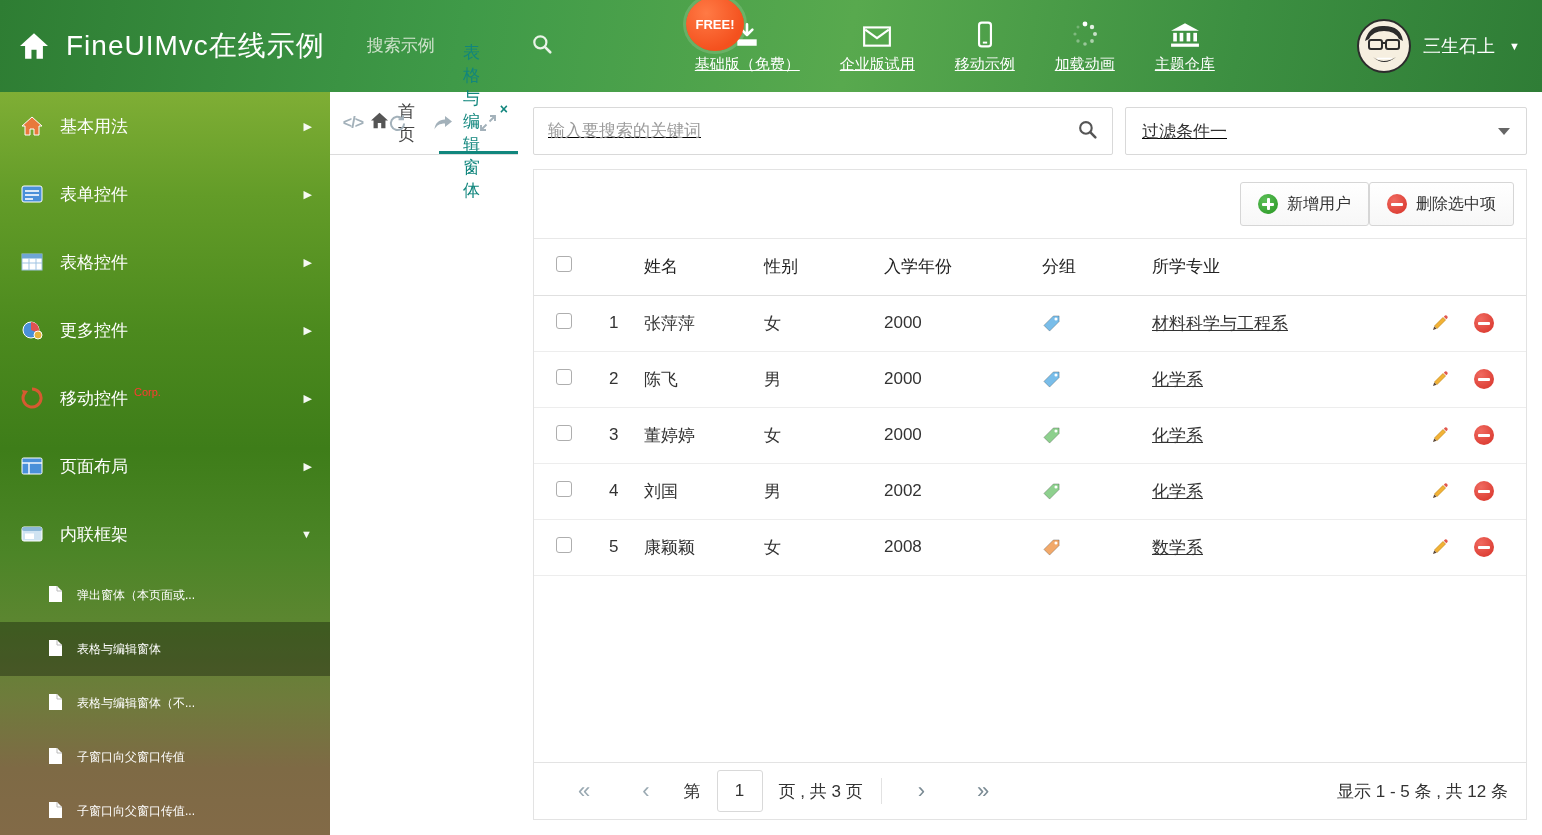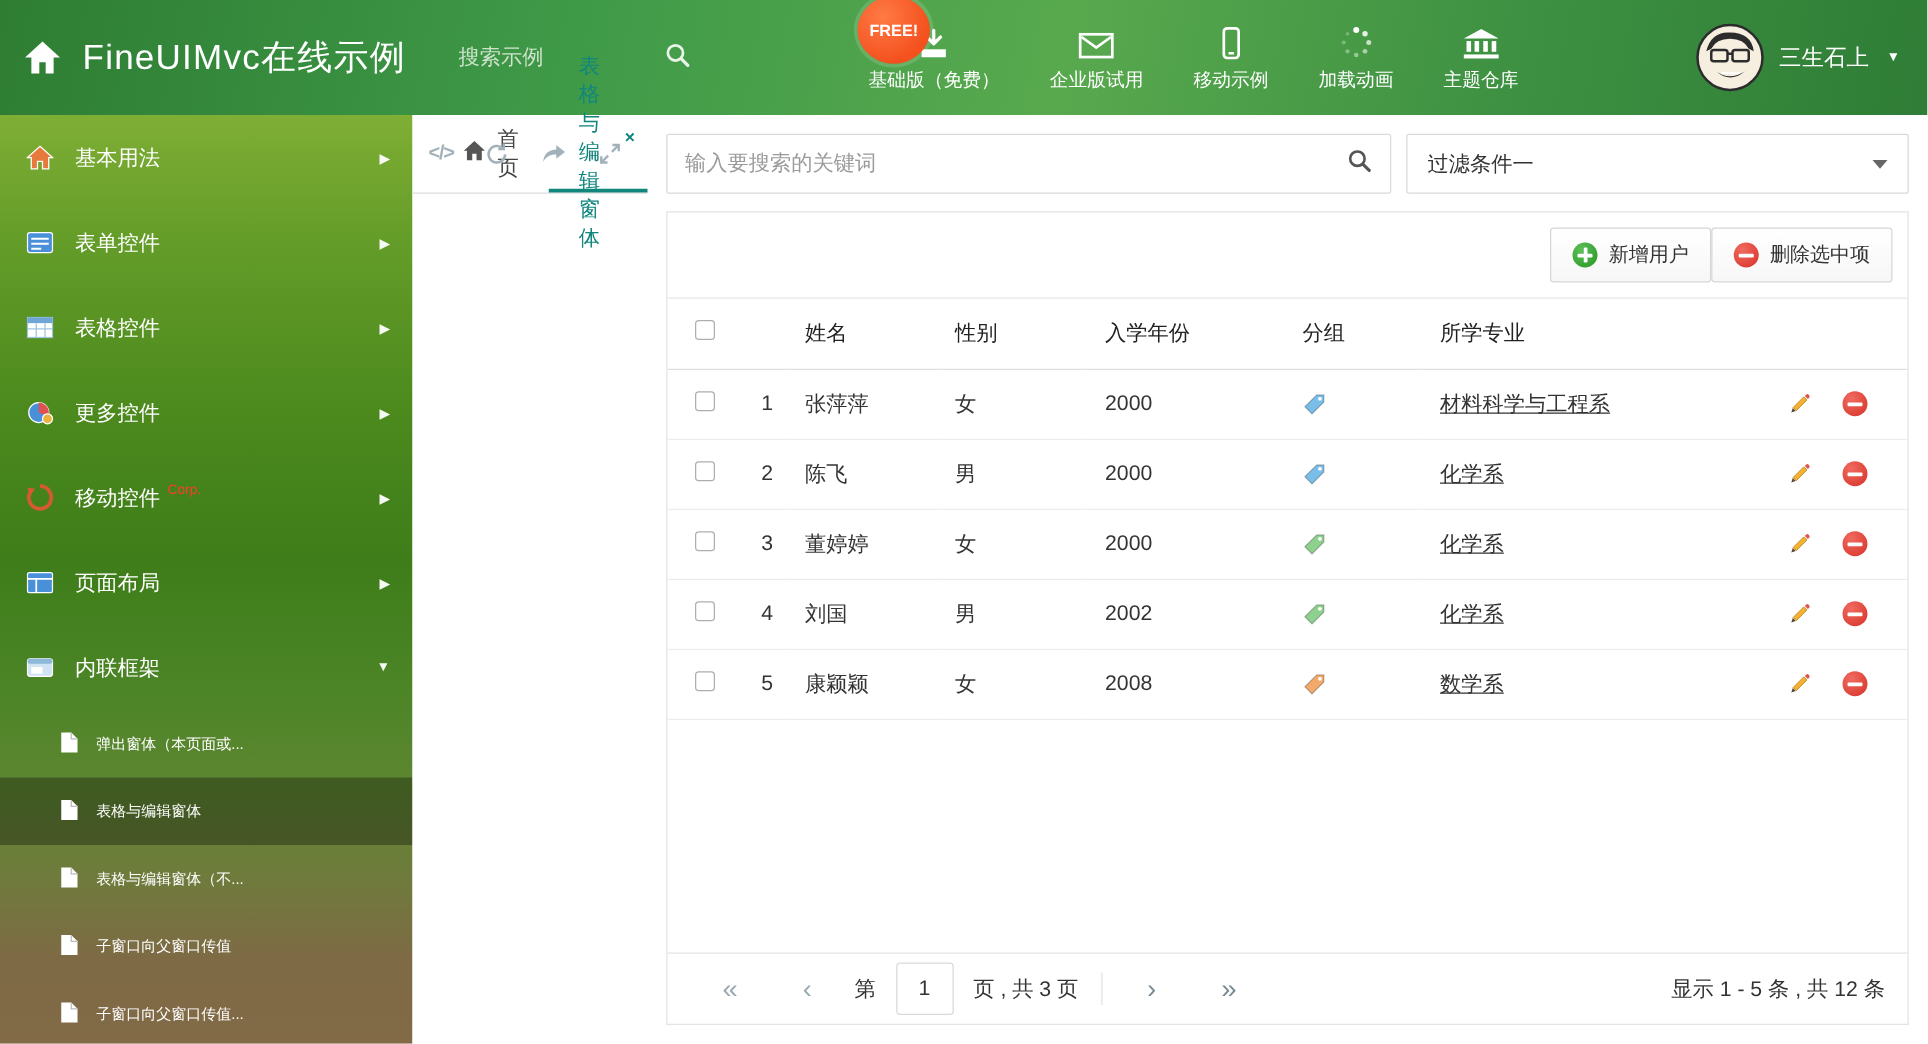--- a/index.html
+++ b/index.html
@@ -13,21 +13,21 @@
   .brand { display:flex; align-items:center; gap:16px; padding-left:18px; }
   .brand svg { display:block; }
   .app-title { font-size:28px; font-weight:normal; letter-spacing:1px; }
   .top-search { margin-left:42px; display:flex; align-items:center; gap:14px; width:200px; }
   .top-search input { background:transparent; border:none; outline:none; color:#eaf4e8; font-size:17px; width:150px; }
   .top-search input::placeholder { color:#cfe3cc; }
   .free-badge { position:absolute; left:686px; top:-3px; width:58px; height:54px; border-radius:50%;
     background:radial-gradient(circle at 35% 30%,#ff7a45,#f4511e 70%); display:flex; align-items:center; justify-content:center;
     color:#fff; font-size:13px; font-weight:bold; box-shadow:0 0 0 3px rgba(255,255,255,0.15); z-index:3; }
   .top-nav { display:flex; align-items:flex-end; gap:40px; margin-left:128px; }
-  .tn { display:flex; flex-direction:column; align-items:center; gap:7px; font-size:15px; cursor:pointer; }
+  .tn { display:flex; flex-direction:column; align-items:center; gap:7px; font-size:15px; cursor:pointer;text-decoration:underline; }
   .tn-icon { height:30px; display:flex; align-items:flex-end; }
   .user { margin-left:auto; margin-right:22px; display:flex; align-items:center; gap:12px; cursor:pointer; }
   .avatar { width:54px; height:54px; border-radius:50%; background:#f6efe0; border:2px solid #2c2c2c; overflow:hidden; }
   .user-name { font-size:18px;text-align:right; }
   .caret-down { font-size:11px; margin-left:2px; }
 
   
   .main-row { flex:1; display:flex; min-height:0; }
 
   
@@ -44,21 +44,21 @@
   .content { flex:1; display:flex; flex-direction:row; background:#fff; min-width:0; }
   .tabbar { height:63px; flex:0 0 63px; border-bottom:1px solid #dcdcdc; display:flex; align-items:stretch; padding-left:16px; position:relative; }
   .tab { display:flex; align-items:center; gap:9px; padding:0 24px; font-size:17px; color:#444; cursor:pointer; position:relative; }
   .tab.active { color:#11867d; border-bottom:3px solid #11867d; padding-right:38px; }
   .tab-close { position:absolute; top:9px; right:10px; font-size:14px; font-weight:bold; color:#11867d; cursor:pointer; }
   .tabbar-tools { position:absolute; right:20px; top:0; height:100%; display:flex; align-items:center; gap:24px; color:#a3b1ba; }
   .tool { cursor:pointer; display:flex; align-items:center; }
   .tool-code { font-size:16px; font-weight:bold; letter-spacing:-1px; }
 
   .content-body { flex:1; display:flex; flex-direction:column; padding:15px; min-height:0; }
-  .search-row { display:flex; gap:12px; height:48px; flex:0 0 48px; }
+  .search-row { display:flex; gap:12px; height:48px; flex:0 0 48px;text-decoration:underline; }
   .kw-box { flex:0 0 580px; border:1px solid #d9d9d9; border-radius:2px; display:flex; align-items:center; padding:0 14px; }
   .kw-box input { flex:1; border:none; outline:none; font-size:17px; color:#333; font-family:inherit; }
   .kw-box input::placeholder { color:#9b9b9b; }
   .filter-box { flex:1; border:1px solid #d9d9d9; border-radius:2px; display:flex; align-items:center; padding:0 16px; font-size:17px; color:#333; cursor:pointer; }
   .filter-caret { margin-left:auto; width:0; height:0; border-left:6px solid transparent; border-right:6px solid transparent; border-top:7px solid #666; }
 
   .panel { margin-top:14px; border:1px solid #e3e3e3; flex:1; display:flex; flex-direction:column; min-height:0; }
   .panel-toolbar { padding:12px; display:flex; align-items:center; border-bottom:1px solid #e8e8e8; }
   .btn { display:inline-flex; align-items:center; gap:9px; border:1px solid #d6d6d6; background:linear-gradient(#ffffff,#f7f7f7);
     border-radius:3px; padding:0 17px; height:44px; font-size:16px; color:#333; cursor:pointer; font-family:inherit; }

